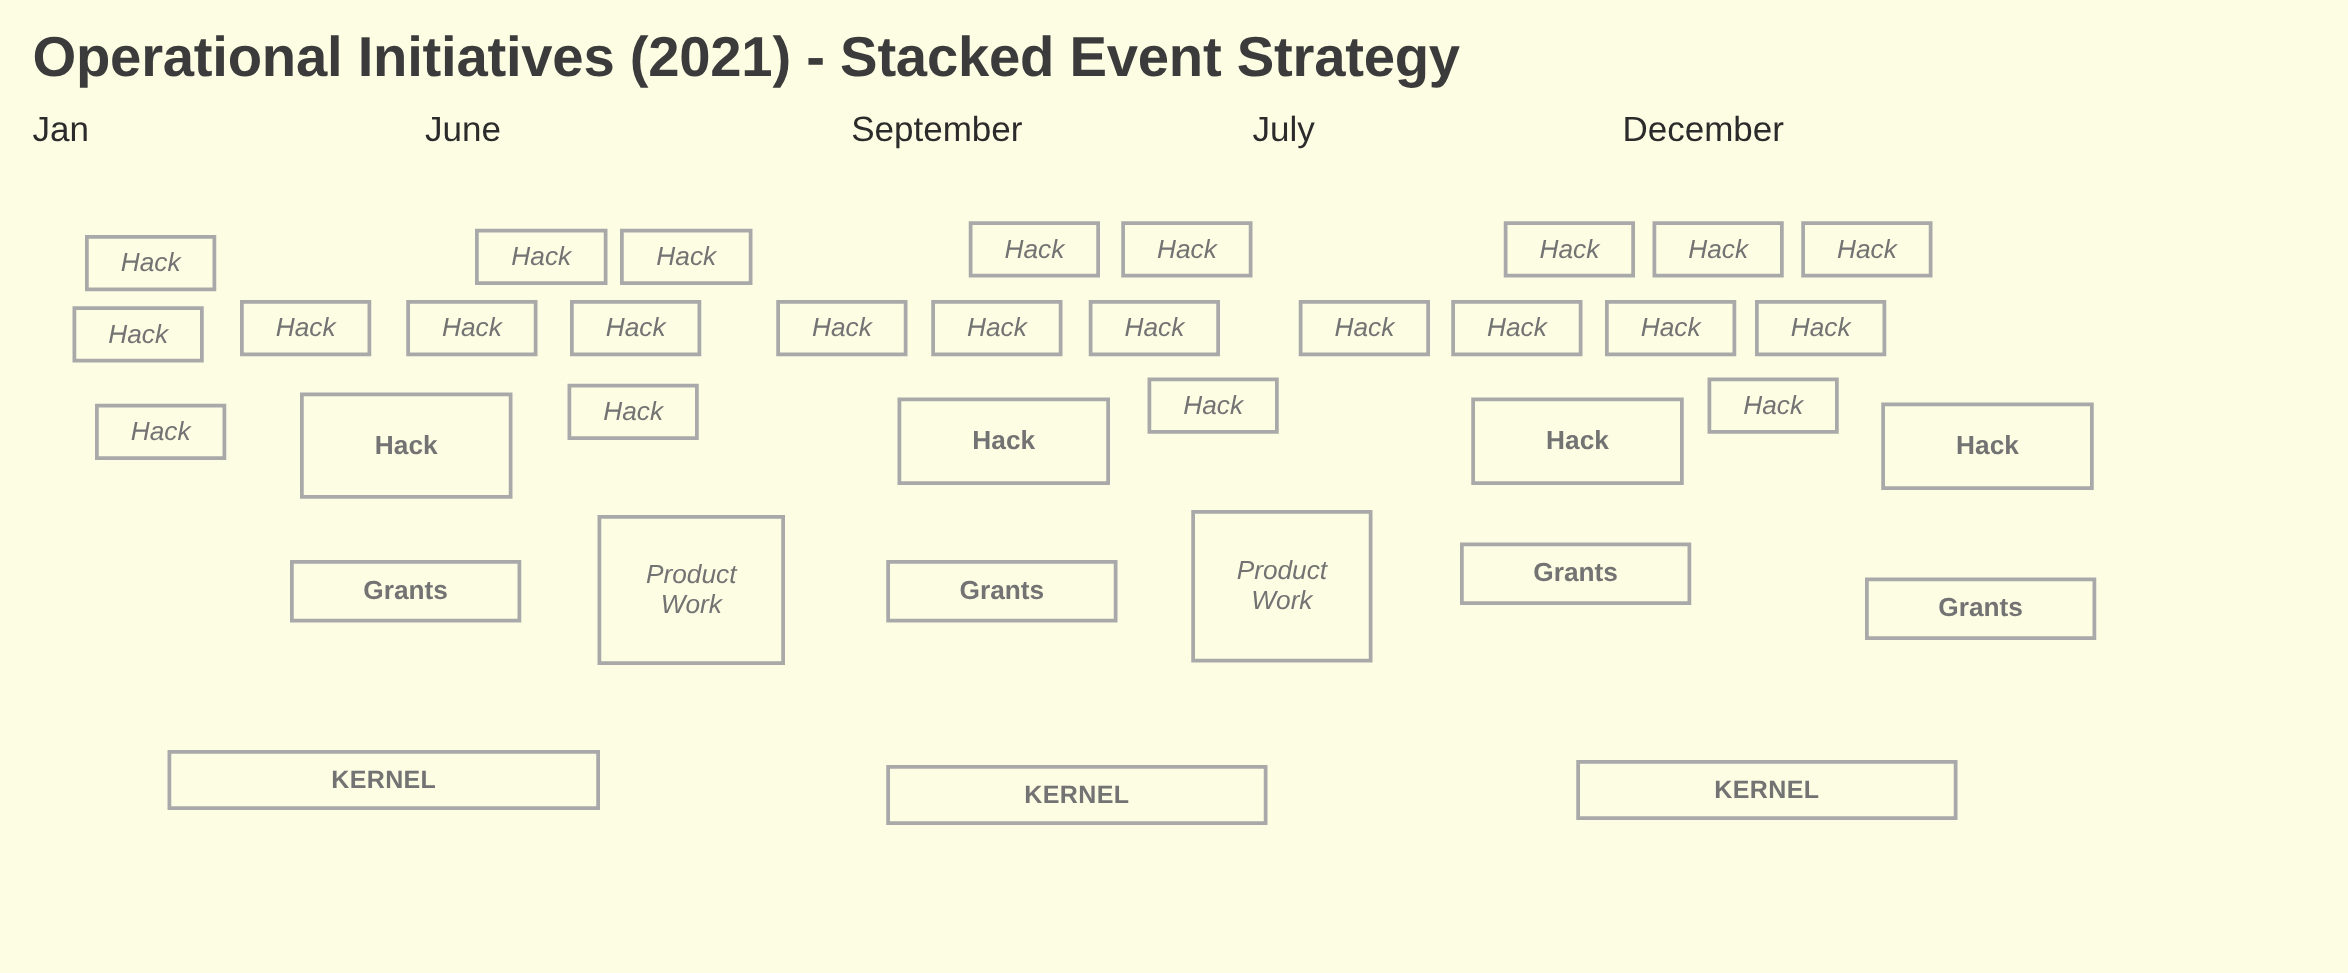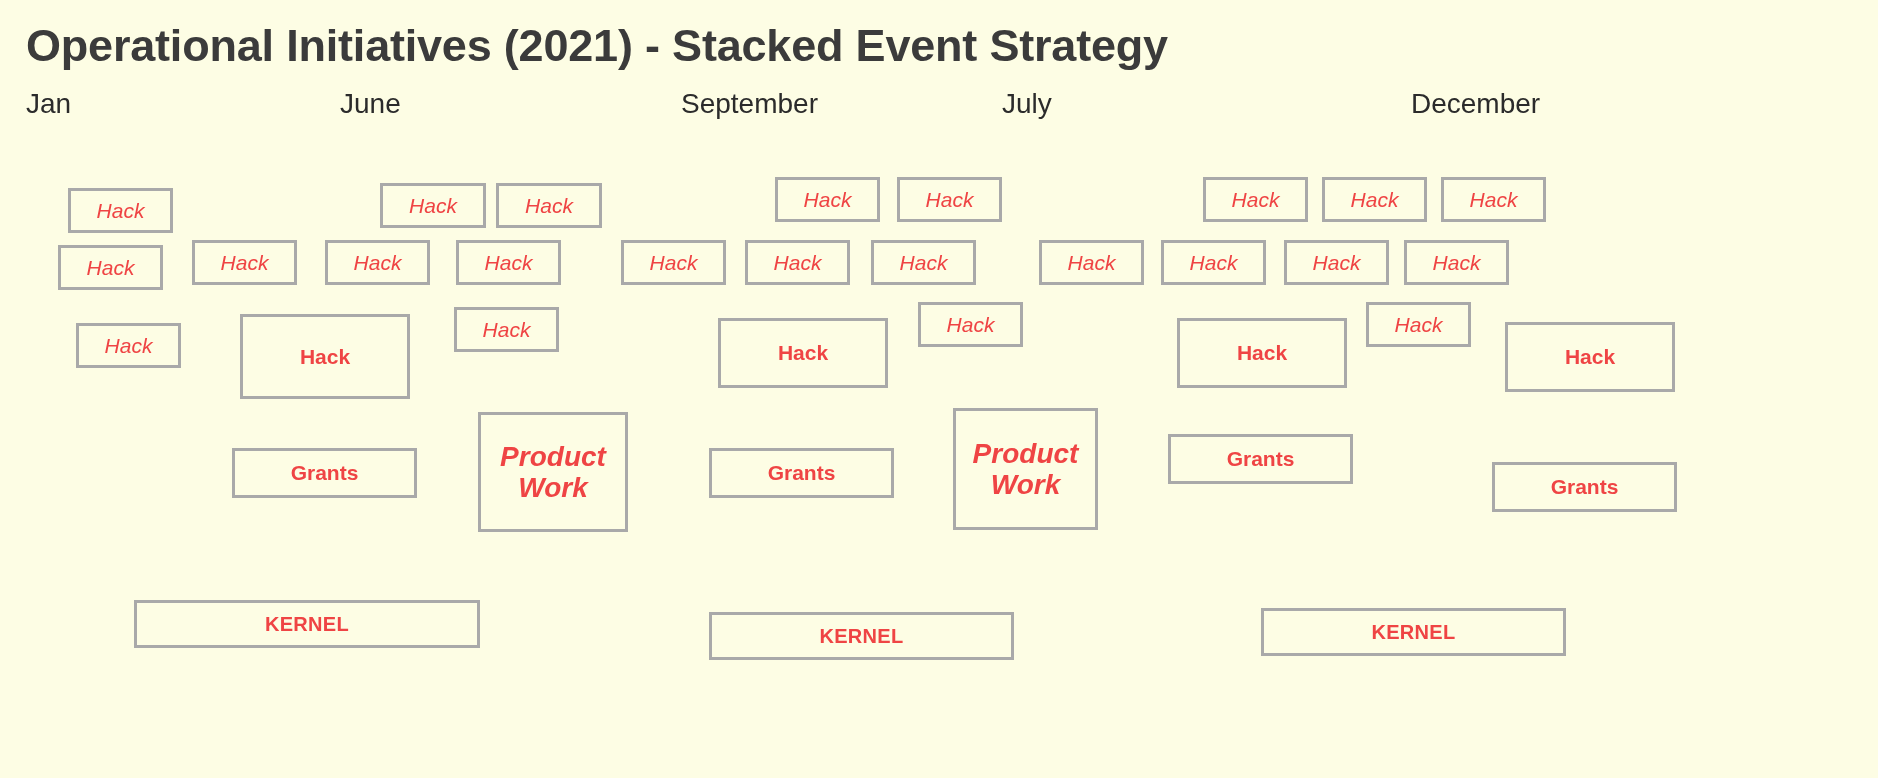--- a/index.html
+++ b/index.html
@@ -32,59 +32,59 @@
 
   .box{
     position:absolute;
     box-sizing:border-box;
     border:3px solid #a9a9a9;
     background:#fdfde4;
     display:flex;
     align-items:center;
     justify-content:center;
     text-align:center;
-    color:#ef4444;
+    color:#737373;
     line-height:1.12;
     overflow:hidden;
   }
   .box.small{
     font-style:italic;
     font-weight:normal;
     font-size:21px;
   }
   .box.big{
     font-weight:bold;
     font-style:normal;
     font-size:21px;
   }
   .box.pw{
     font-style:italic;
-    font-weight:bold;
-    font-size:28px;
+    font-weight:normal;
+    font-size:21px;
     justify-content:center;
   }
   .box.kernel{
     font-weight:bold;
     font-style:normal;
     font-size:20px;
     letter-spacing:0.3px;
   }
   .box span{display:block;pointer-events:none;}
 </style>
 </head>
 <body>
 
 <div id="canvas">
   <div class="title">Operational Initiatives (2021) - Stacked Event Strategy</div>
   <div id="months">
       <div class="month" style="left: 26px; top: 88px;">Jan</div>
       <div class="month" style="left: 340px; top: 88px;">June</div>
       <div class="month" style="left: 681px; top: 88px;">September</div>
       <div class="month" style="left: 1002px; top: 88px;">July</div>
-      <div class="month" style="left: 1411px; top: 88px;">December</div>
+      <div class="month" style="left: 1298px; top: 88px;">December</div>
     </div>
   <div id="boxes">
       <div class="box small" style="left: 68px; top: 188px; width: 105px; height: 45px;">
         <span>Hack</span>
       </div>
       <div class="box small" style="left: 380px; top: 183px; width: 106px; height: 45px;">
         <span>Hack</span>
       </div>
       <div class="box small" style="left: 496px; top: 183px; width: 106px; height: 45px;">
         <span>Hack</span>

